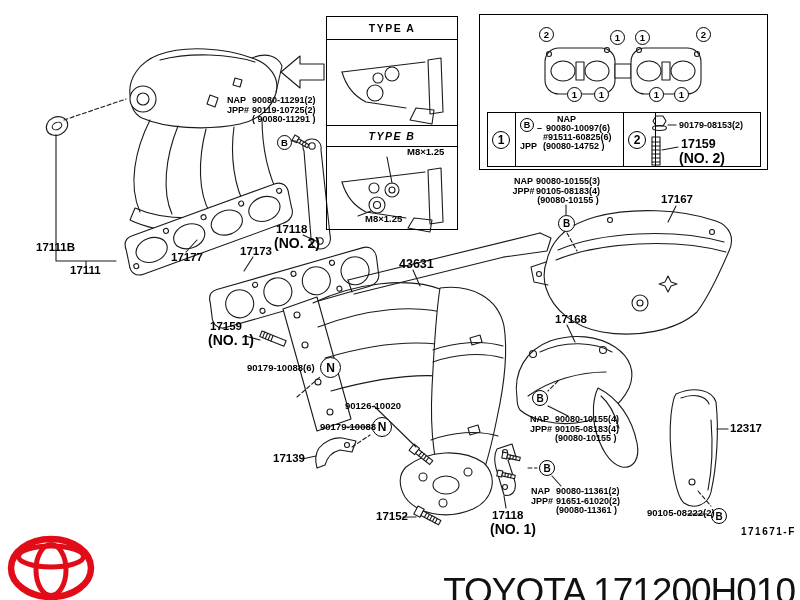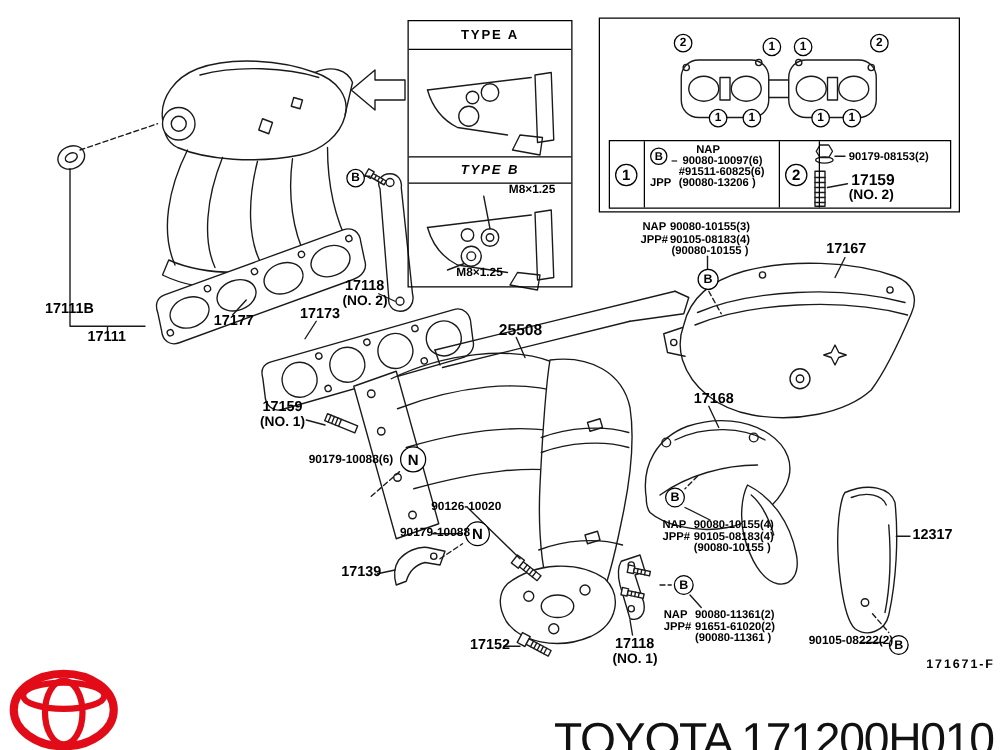--- a/index.html
+++ b/index.html
@@ -1,21 +1,21 @@
 <!DOCTYPE html>
 <html><head>
 <meta charset="utf-8">
 <style>
   html,body{margin:0;padding:0;background:#fff;}
   #stage{position:relative;width:800px;height:600px;background:#fff;overflow:hidden;
          font-family:"Liberation Sans",sans-serif;color:#000;}
   svg{position:absolute;left:0;top:0;}
   .pl{position:absolute;font-weight:bold;font-size:11.5px;line-height:1;white-space:nowrap;}
   .s12{font-size:12.5px;}
-  .s9{font-size:11px;}
+  .s9{font-size:14px;}
   .s95{font-size:9.5px;margin-left:24px;}
   .co{position:absolute;border:1.4px solid #000;border-radius:50%;background:#fff;
       display:flex;align-items:center;justify-content:center;font-weight:bold;box-sizing:border-box;}
   .fb{position:absolute;font-size:9px;font-weight:bold;line-height:9.5px;white-space:nowrap;}
   .fb .k{display:inline-block;width:25px;}
   .box{position:absolute;border:1.8px solid #000;box-sizing:border-box;background:transparent;}
   .hdr{position:absolute;left:0;width:100%;text-align:center;font-weight:bold;font-size:10.5px;
        letter-spacing:1.5px;}
   .tblcol{height:100%;box-sizing:border-box;border-right:1.6px solid #000;}
   #brand{position:absolute;right:5px;top:573px;font-size:37px;font-weight:normal;
@@ -314,37 +314,42 @@
   <div class="co" style="left:711px;top:508px;width:16px;height:16px;font-size:10px;">B</div>
   <div class="co" style="left:320px;top:357px;width:21px;height:21px;font-size:12px;">N</div>
   <div class="co" style="left:372px;top:417px;width:20px;height:20px;font-size:12px;">N</div>
 
   <div class="pl" style="left:36px;top:242px;">17111B</div>
   <div class="pl" style="left:70px;top:265px;">17111</div>
   <div class="pl" style="left:171px;top:252px;">17177</div>
   <div class="pl" style="left:240px;top:246px;">17173</div>
   <div class="pl" style="left:276px;top:224px;">17118</div>
   <div class="pl s9" style="left:274px;top:236px;">(NO. 2)</div>
-  <div class="pl s12" style="left:399px;top:258px;">25508</div>
+  <div class="pl s12" style="left:399px;top:258px;">43631</div>
   <div class="pl" style="left:210px;top:321px;">17159</div>
   <div class="pl s9" style="left:208px;top:333px;">(NO. 1)</div>
   <div class="pl s95" style="left:223px;top:363px;">90179-10088(6)</div>
   <div class="pl s95" style="left:321px;top:401px;">90126-10020</div>
   <div class="pl s95" style="left:296px;top:422px;">90179-10088</div>
   <div class="pl" style="left:273px;top:453px;">17139</div>
   <div class="pl" style="left:376px;top:511px;text-align:right;">17152</div>
   <div class="pl" style="left:492px;top:510px;">17118</div>
   <div class="pl s9" style="left:490px;top:522px;">(NO. 1)</div>
   <div class="pl" style="left:661px;top:194px;">17167</div>
   <div class="pl" style="left:555px;top:314px;">17168</div>
   <div class="pl" style="left:730px;top:423px;">12317</div>
 
   <div class="pl s95" style="left:383px;top:147px;">M8×1.25</div>
   <div class="pl s95" style="left:341px;top:214px;">M8×1.25</div>
 
+  <div class="fb" style="left:227px;top:96px;">
+    <div><span class="k">NAP</span><span>90080-11291(2)</span></div>
+    <div><span class="k">JPP#</span><span>90119-10725(2)</span></div>
+    <div><span class="k"></span><span>( 90080-11291 )</span></div>
+  </div>
   <div class="fb" style="left:511px;top:177px;text-align:center;">
     <div><span class="k">NAP</span><span>90080-10155(3)</span></div>
     <div><span class="k">JPP#</span><span>90105-08183(4)</span></div>
     <div><span class="k"></span><span>(90080-10155 )</span></div>
   </div>
   <div class="fb" style="left:530px;top:415px;">
     <div><span class="k">NAP</span><span>90080-10155(4)</span></div>
     <div><span class="k">JPP#</span><span>90105-08183(4)</span></div>
     <div><span class="k"></span><span>(90080-10155 )</span></div>
   </div>
@@ -353,21 +358,21 @@
     <div><span class="k">JPP#</span><span>91651-61020(2)</span></div>
     <div><span class="k"></span><span>(90080-11361 )</span></div>
   </div>
   <div class="pl s95" style="left:623px;top:508px;">90105-08222(2)</div>
 
   <div class="fb" style="left:557px;top:115px;">NAP</div>
   <div class="fb" style="left:537px;top:124px;">–</div>
   <div class="fb" style="left:546px;top:124px;">90080-10097(6)</div>
   <div class="fb" style="left:543px;top:133px;">#91511-60825(6)</div>
   <div class="fb" style="left:520px;top:142px;">JPP</div>
-  <div class="fb" style="left:543px;top:142px;">(90080-13206 )</div>
+  <div class="fb" style="left:543px;top:142px;">(90080-14752 )</div>
   <div class="fb" style="left:679px;top:121px;">90179-08153(2)</div>
   <div class="pl s12" style="left:681px;top:138px;">17159</div>
   <div class="pl s9" style="left:679px;top:151px;">(NO. 2)</div>
 
   <div id="brand">TOYOTA 171200H010</div>
   <div id="refcode">171671-F</div>
 
 </div>
 
 </body></html>

